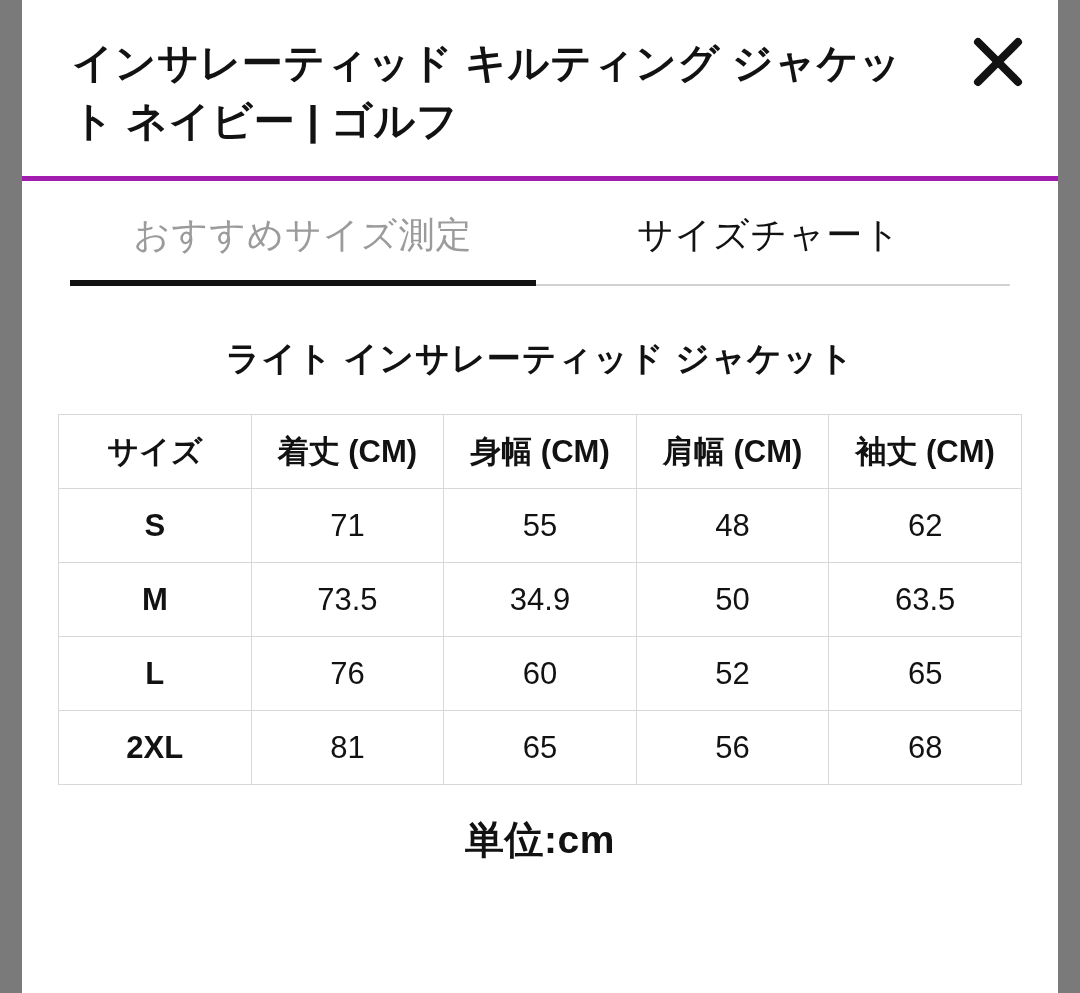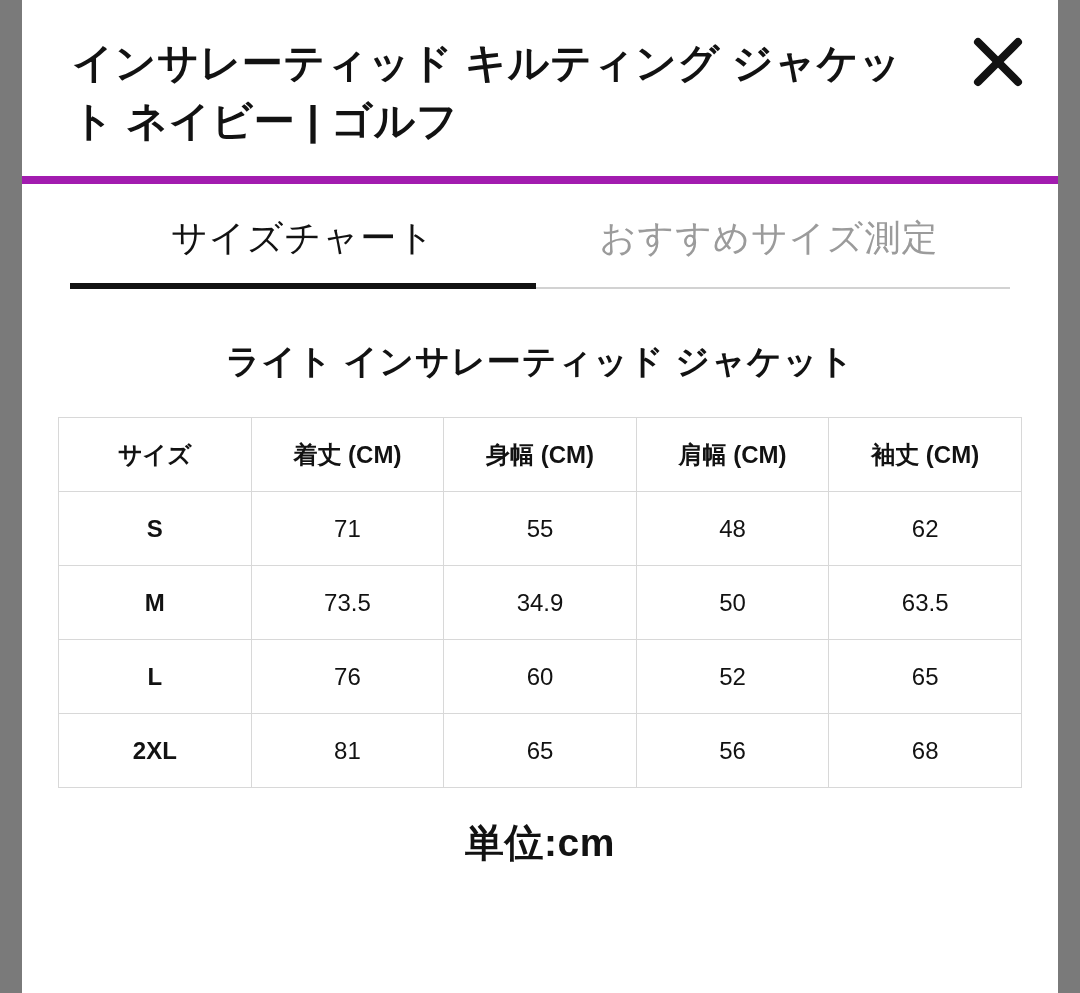--- a/index.html
+++ b/index.html
@@ -20,21 +20,21 @@
     width: 1036px;
     height: 993px;
     background: #ffffff;
     box-sizing: border-box;
     overflow: hidden;
   }
   
   .modal-header {
     position: relative;
     padding: 34px 32px 26px 50px;
-    border-bottom: 8px solid #a21caf;
+    border-bottom: 5px solid #a21caf;
     min-height: 160px;
     box-sizing: border-box;
   }
   .modal-title {
     font-size: 41px;
     font-weight: bold;
     line-height: 1.42;
     color: #121212;
     letter-spacing: 0.5px;
     max-width: 840px;
@@ -108,21 +108,21 @@
   }
   table.size-table {
     width: 100%;
     border-collapse: collapse;
     table-layout: fixed;
   }
   table.size-table th,
   table.size-table td {
     border: 1px solid #d8d8d8;
     text-align: center;
-    font-size: 24px;
+    font-size: 31px;
     color: #121212;
     height: 74px;
     padding: 0 4px;
     box-sizing: border-box;
   }
   table.size-table th {
     font-weight: bold;
   }
   table.size-table td.size-cell {
     font-weight: bold;
@@ -145,22 +145,22 @@
     <h1 class="modal-title">インサレーティッド キルティング ジャケット ネイビー | ゴルフ</h1>
     <button class="close-button" aria-label="close">
       <svg width="52" height="52" viewBox="0 0 52 52" aria-hidden="true">
         <line x1="6" y1="6" x2="46" y2="46" stroke="#121212" stroke-width="8" stroke-linecap="round"></line>
         <line x1="46" y1="6" x2="6" y2="46" stroke="#121212" stroke-width="8" stroke-linecap="round"></line>
       </svg>
     </button>
   </div>
 
   <div class="tabs">
+    <div class="tab">おすすめサイズ測定</div>
     <div class="tab active">サイズチャート</div>
-    <div class="tab">おすすめサイズ測定</div>
     <div class="tabs-underline"></div>
     <div class="tabs-active-underline"></div>
   </div>
 
   <div class="content">
     <div class="chart-title">ライト インサレーティッド ジャケット</div>
 
     <table class="size-table">
       <thead>
         <tr>

